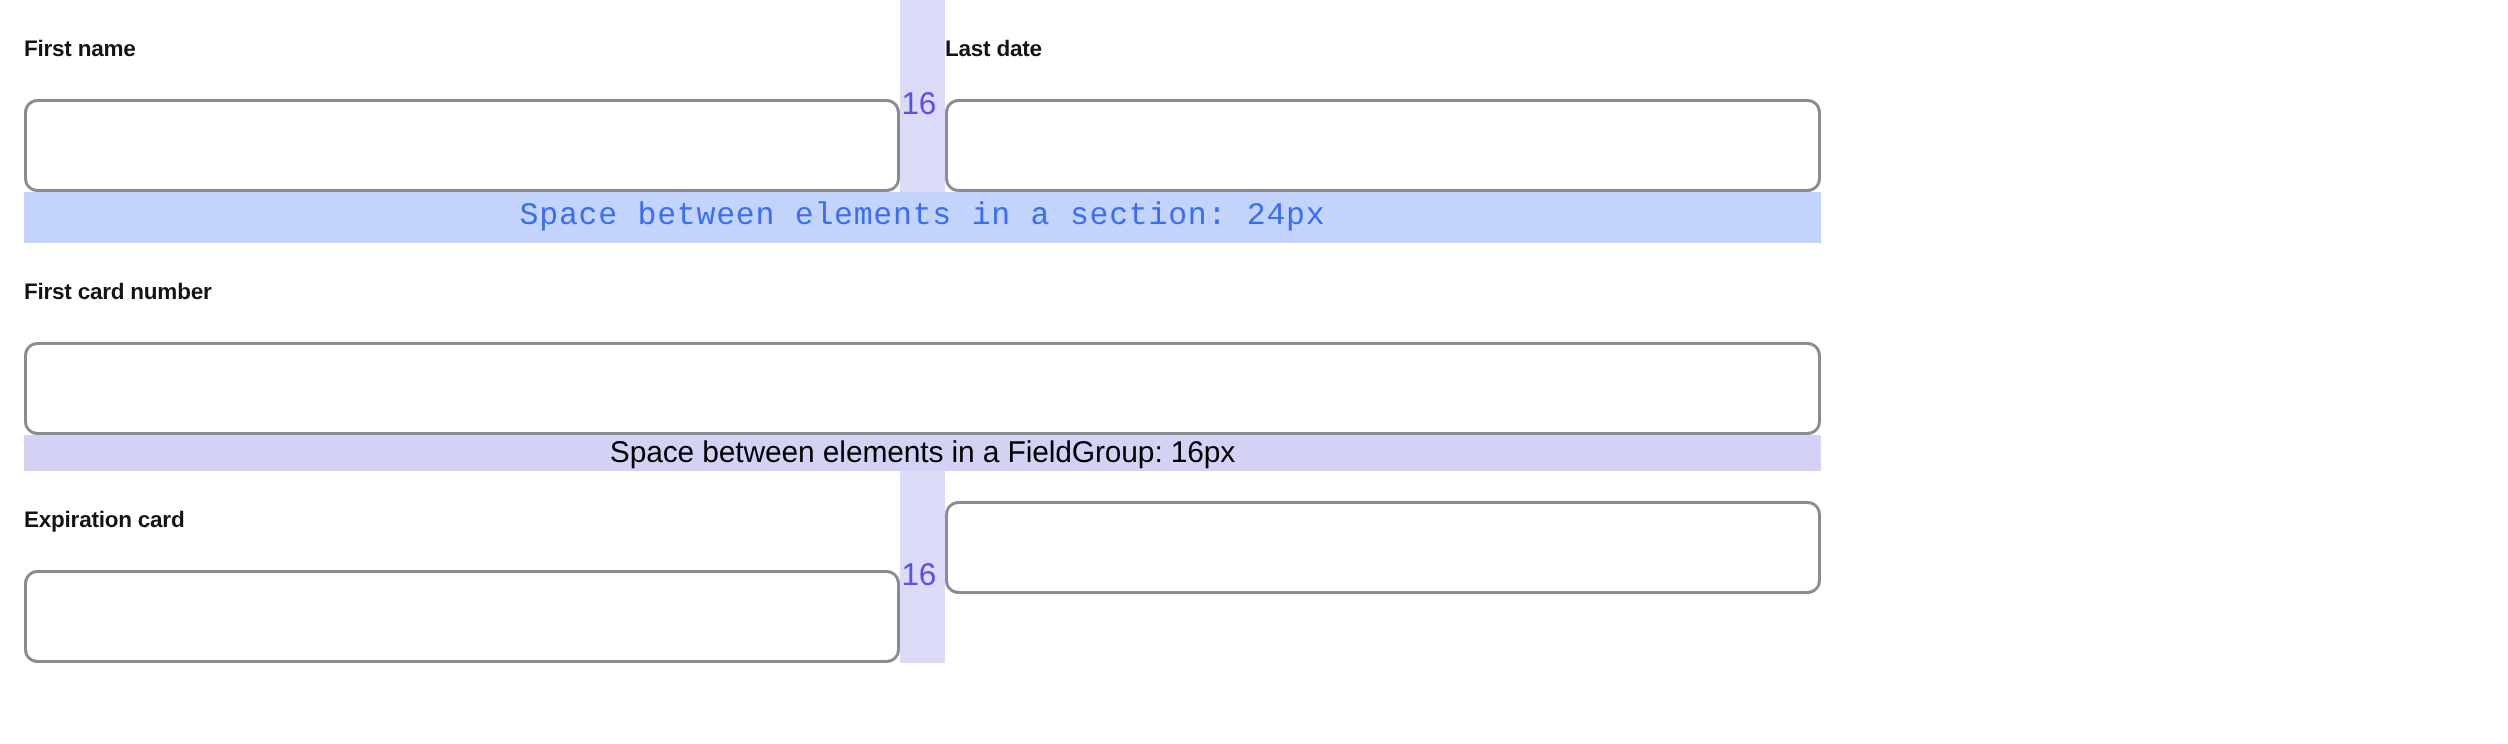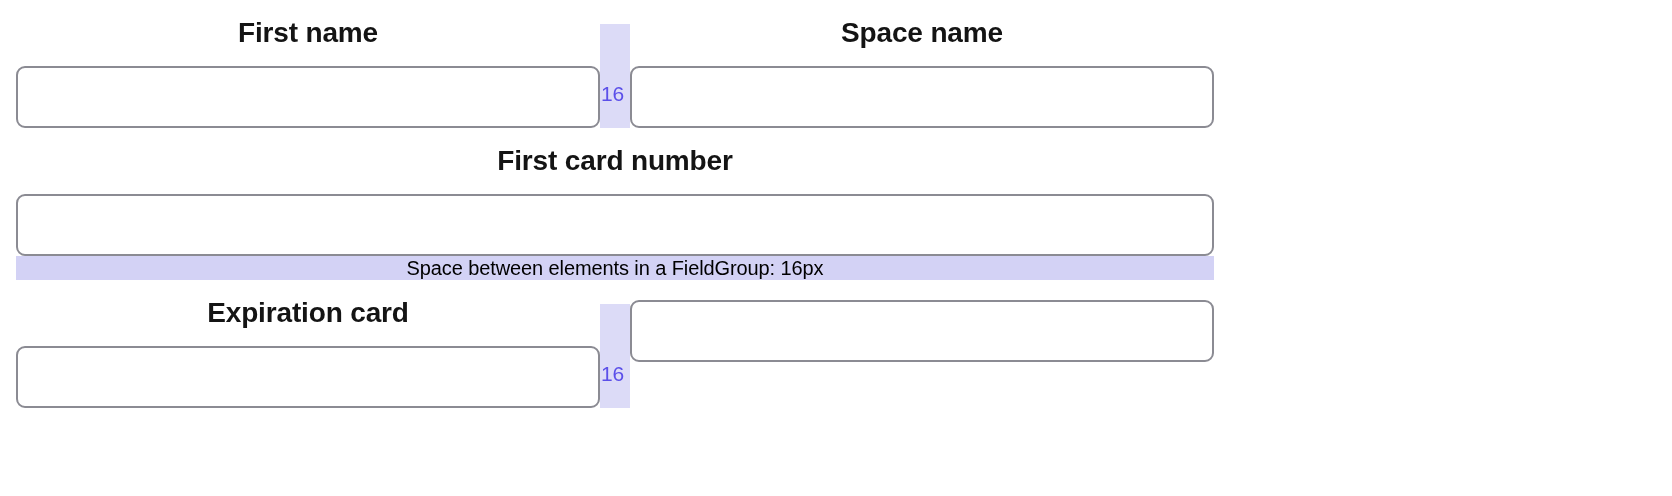--- a/index.html
+++ b/index.html
@@ -44,47 +44,45 @@
     width: 1198px;
     flex: 0 0 1198px;
   }
 
   
   .gap-col {
     position: relative;
     width: 30px;
     flex: 0 0 30px;
     background: #dcdbf7;
-    margin-top: 24px;
   }
   .gap-col .gap-label {
     position: absolute;
     left: 1px;
     top: 58px;
     font-family: "Liberation Sans", sans-serif;
     font-size: 21px;
     line-height: 24px;
     color: #5b4fe9;
     letter-spacing: -0.2px;
     white-space: nowrap;
   }
 
   .field-label {
     font-family: "Liberation Sans", sans-serif;
-    font-size: 28px;
+    font-size: 15px;
     font-weight: 700;
     color: #141414;
     line-height: 26px;
     letter-spacing: -0.15px;
     padding-top: 20px;
     padding-bottom: 0;
     height: 26px;
     box-sizing: content-box;
     white-space: nowrap;
-    text-align: center;
   }
 
   .field-input {
     margin-top: 20px;
     height: 62px;
     box-sizing: border-box;
     width: 100%;
     border: 2px solid #8b8b93;
     border-radius: 9px;
     background: #ffffff;
@@ -139,27 +137,28 @@
         <div class="field-col">
           <div class="field-label">First name</div>
           <input class="field-input" type="text" placeholder="" style="">
         </div>
 
         <div class="gap-col">
           <span class="gap-label">16</span>
         </div>
 
         <div class="field-col">
-          <div class="field-label">Space name</div>
+          <div class="field-label">Last date</div>
           <input class="field-input" type="text" placeholder="" style="">
         </div>
 
       </div>
     </div>
 
+    <div class="anno-band section">Space between elements in a section: 24px</div>
 
     <div class="row-block">
       <div class="field-row">
         <div class="field-col full">
           <div class="field-label">First card number</div>
           <input class="field-input" type="text" placeholder="" style="">
         </div>
       </div>
     </div>
 

